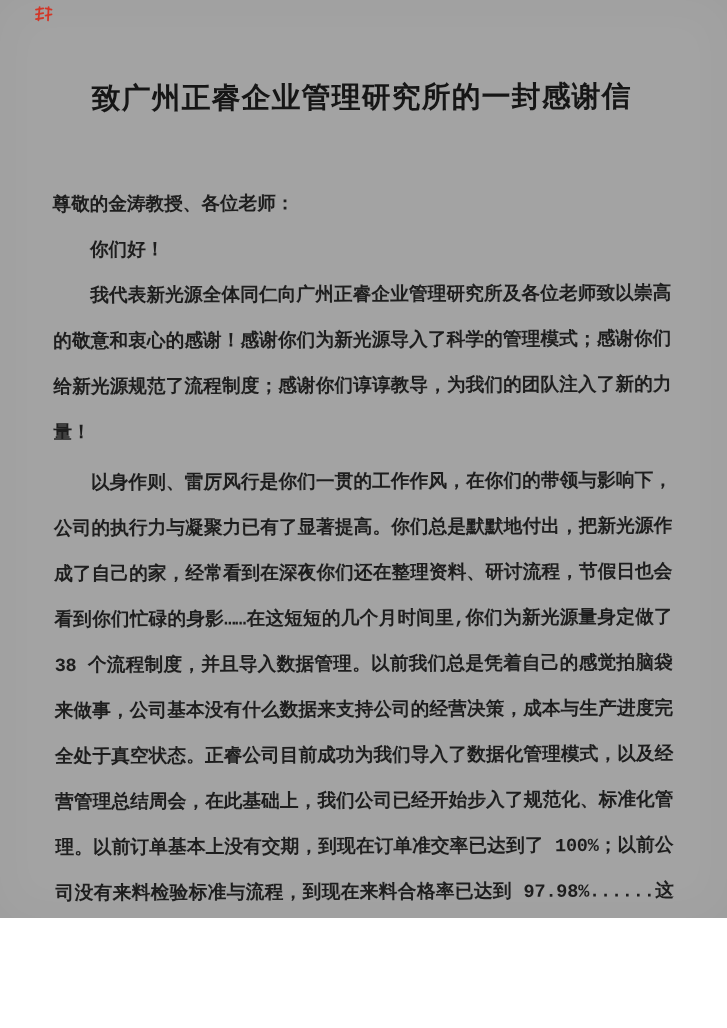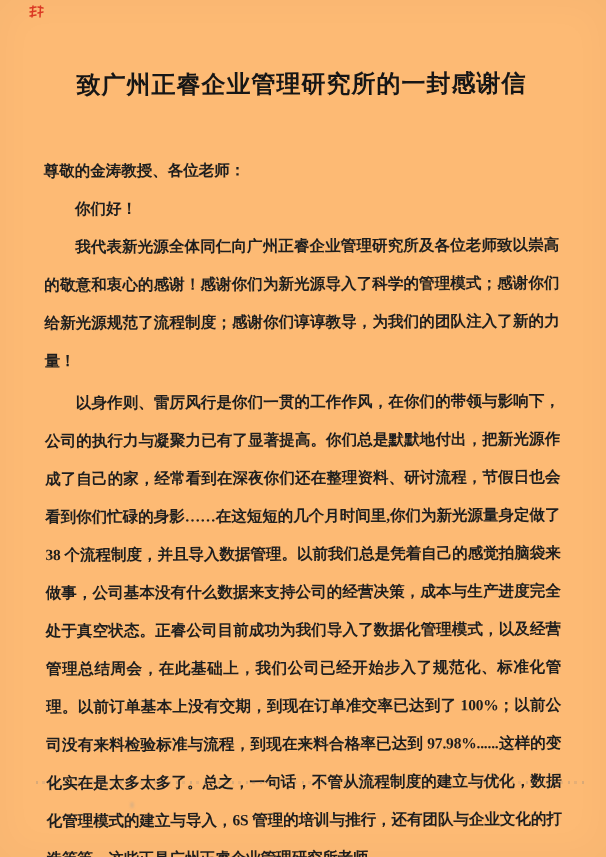--- a/index.html
+++ b/index.html
@@ -3,25 +3,25 @@
 <meta charset="utf-8">
 <style>
   html, body {
     margin: 0;
     padding: 0;
     background: #ffffff;
   }
   .page {
     position: relative;
     width: 606px;
-    height: 857px;
-    background: #fdba74;
+    height: 765px;
+    background: #a3a3a3;
     overflow: hidden;
     box-shadow: inset 0 0 40px rgba(0,0,0,0.03);
-    font-family: Liberation Serif, serif;
+    font-family: Liberation Mono, monospace;
     color: #1e1e1e;
   }
   .letter {
     position: absolute;
     top: 0; left: 0; right: 0;
     transform: rotate(-0.25deg);
   }
   .red-mark {
     position: absolute;
     top: 5px;

